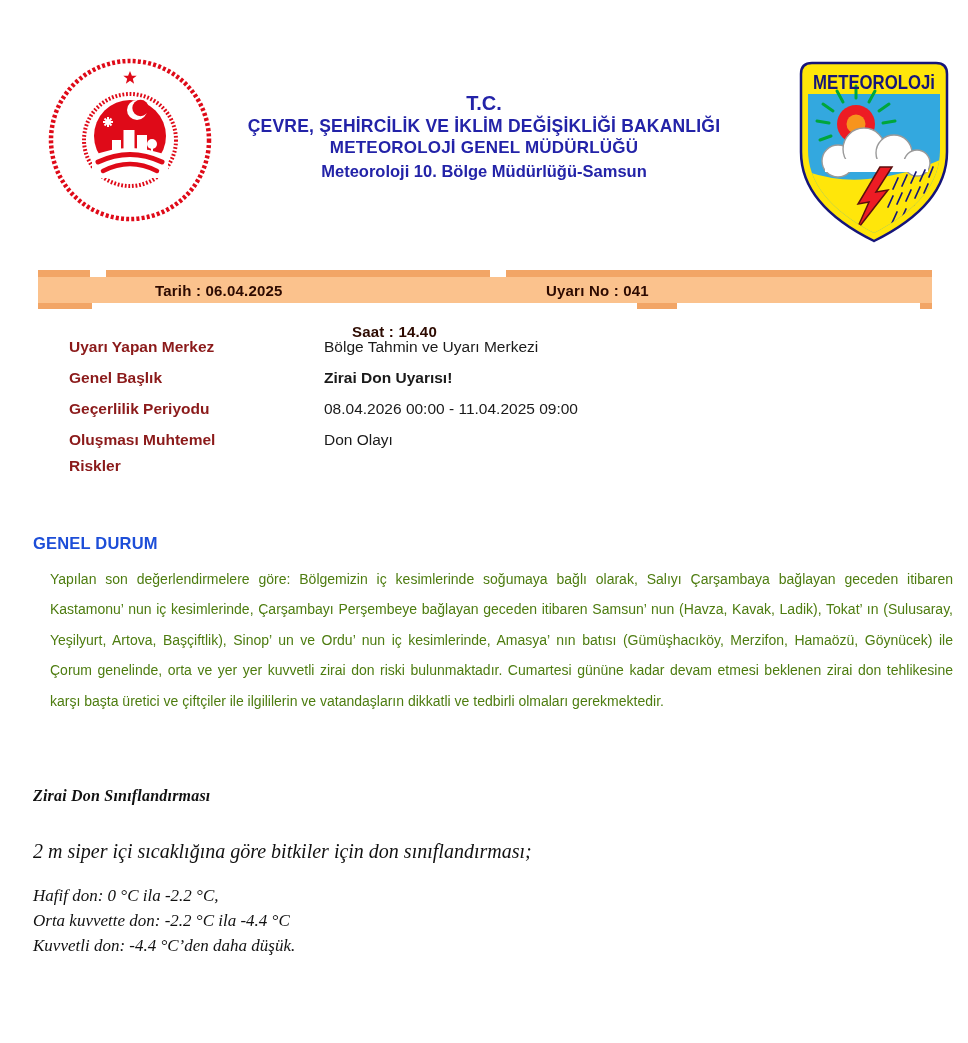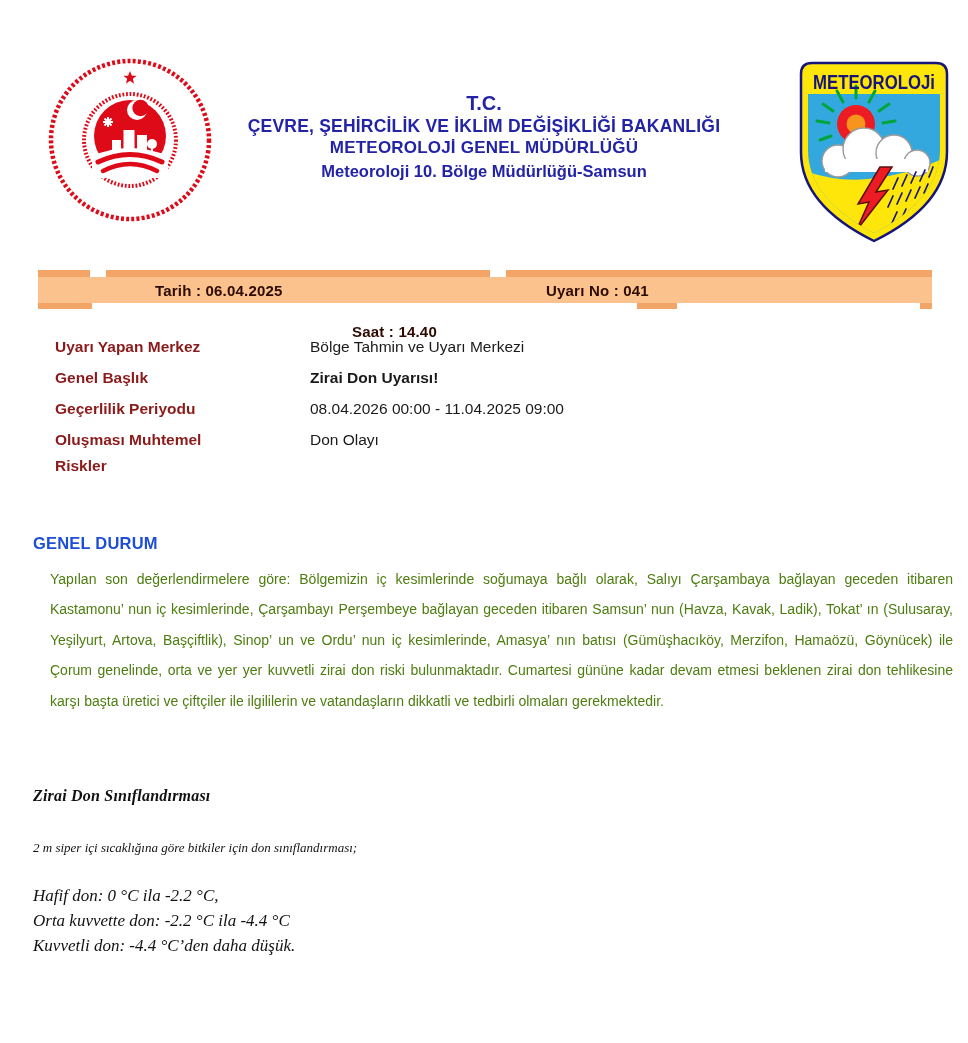--- a/index.html
+++ b/index.html
@@ -27,42 +27,42 @@
   .info-bar .strip{position:absolute;left:0;top:0;width:100%;height:7px;background:#F2A566;}
   .info-bar .strip-gap{position:absolute;top:0;height:7px;background:#fff;}
   .info-bar .main{position:absolute;left:0;top:7px;width:100%;height:26px;background:#FBC28D;}
   .info-bar .tab{position:absolute;top:33px;height:6px;background:#F2A566;}
   .info-item{
     position:absolute;top:12px;font-size:15px;font-weight:bold;color:#2D0A00;
     white-space:nowrap;letter-spacing:.2px;
   }
 
   
-  .fields{left:55px;top:334px;width:860px;}
+  .fields{left:69px;top:334px;width:860px;}
   .field-row{display:flex;margin-bottom:5px;}
   .field-label{
     width:255px;flex:0 0 255px;font-size:15.5px;font-weight:bold;color:#8B1A1A;line-height:26px;
   }
   .field-label span{display:inline-block;max-width:195px;}
   .field-value{font-size:15.5px;color:#1a1a1a;line-height:26px;}
   .field-value.bold{font-weight:bold;}
 
   
   .gd-heading{
     left:33px;top:534px;font-size:16.5px;font-weight:bold;color:#1d4ed8;letter-spacing:.2px;
   }
   .gd-paragraph{
     left:50px;top:564px;width:903px;font-size:14px;line-height:30.4px;
     text-align:justify;color:#4d7c0f;
   }
 
   
   .serif{font-family:"Liberation Serif","DejaVu Serif",serif;font-style:italic;color:#111;}
   .cls-heading{left:33px;top:787px;font-size:16px;font-weight:bold;letter-spacing:.2px;}
-  .cls-intro{left:33px;top:840px;font-size:13px;}
+  .cls-intro{left:33px;top:840px;font-size:20px;}
   .cls-lines{left:33px;top:883px;font-size:17px;line-height:25px;}
 </style>
 </head>
 <body>
 
 <div class="abs logo-left">
   <svg viewBox="0 0 176 170" width="176" height="170">
     <g fill="none" stroke="#DF0A18">
       <circle cx="88" cy="84" r="79" stroke-width="4.5" stroke-dasharray="3 2.2"></circle>
       <circle cx="88" cy="84" r="46" stroke-width="4" stroke-dasharray="1.8 1.8"></circle>

